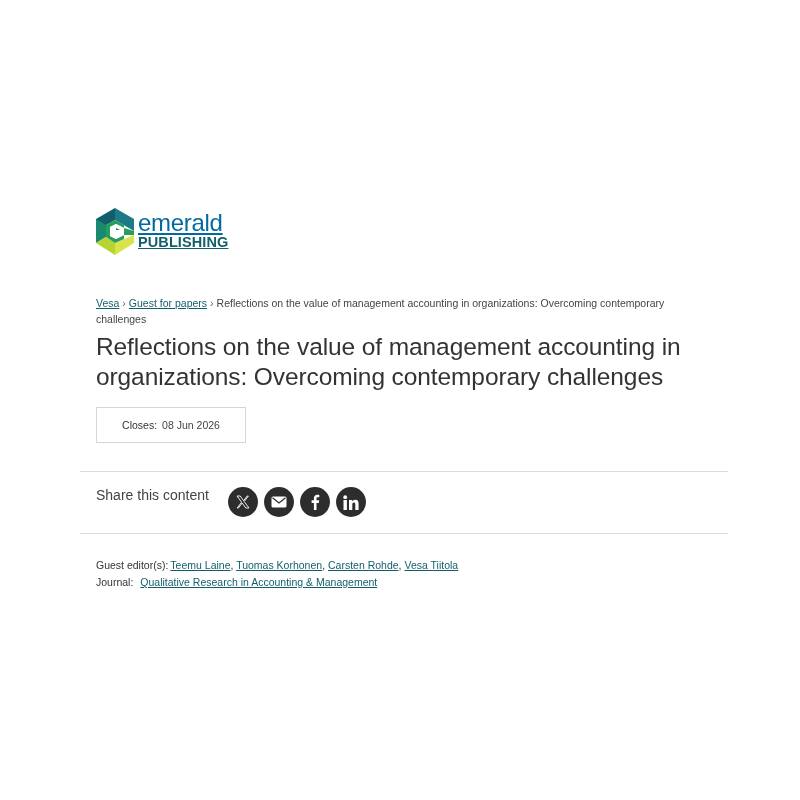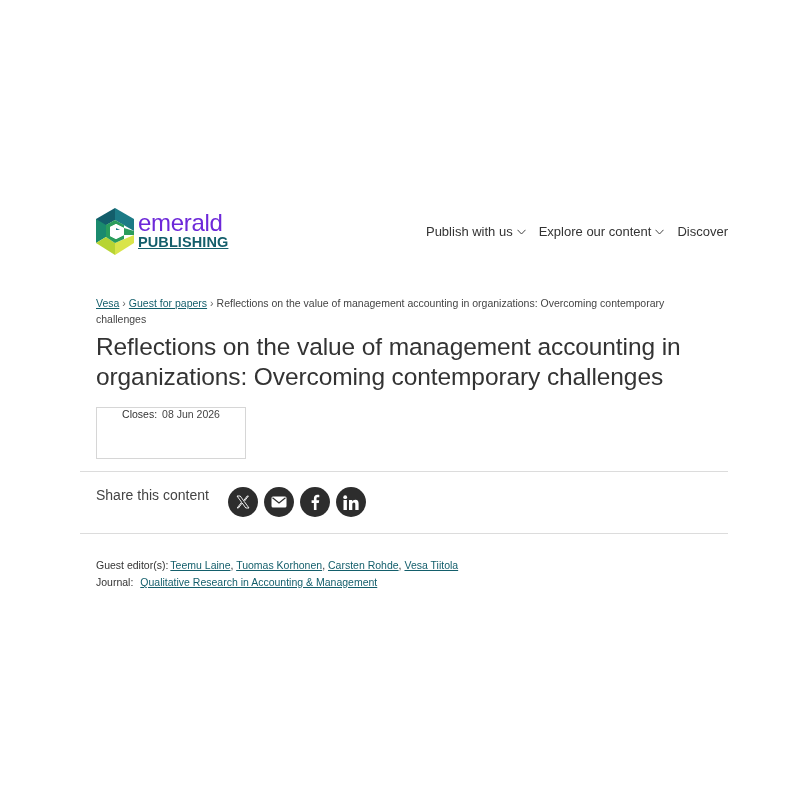--- a/index.html
+++ b/index.html
@@ -3,35 +3,35 @@
   <meta charset="utf-8">
   <style>
     * { box-sizing: border-box; margin: 0; padding: 0; }
     html, body { width: 800px; height: 800px; background: #ffffff; overflow: hidden; }
     body { font-family: "Liberation Sans", "DejaVu Sans", sans-serif; color: #333333; position: relative; }
 
     .header { position: absolute; left: 96px; top: 208px; width: 632px; height: 50px; }
     .logo { position: absolute; left: 0; top: 0; display: flex; align-items: center; }
     .logo-icon { width: 38px; height: 47px; }
     .logo-text { margin-left: 4px; line-height: 1; }
-    .logo-emerald { font-size: 24px; color: #6d28d9; font-weight: normal; letter-spacing: -0.3px; display: block; margin-top: -2px; }
+    .logo-emerald { font-size: 24px; color: #0369a1; font-weight: normal; letter-spacing: -0.3px; display: block; margin-top: -2px; text-decoration: underline; }
     .logo-publishing { font-size: 14.5px; color: #135e6b; font-weight: bold; display: block; margin-top: 0px; letter-spacing: 0.1px; text-decoration: underline; }
 
     .nav { position: absolute; right: 0; top: 16px; display: flex; align-items: center; font-size: 13px; color: #333; }
     .nav-item { display: flex; align-items: center; margin-left: 13px; cursor: pointer; }
     .nav-item:first-child { margin-left: 0; }
     .chev { width: 9px; height: 6px; margin-left: 4px; }
 
     .breadcrumb { position: absolute; left: 96px; top: 295px; width: 620px; font-size: 10.5px; line-height: 16px; color: #444; }
     .breadcrumb a { color: #135e6b; text-decoration: underline; }
     .sep { color: #666; margin: 0 3px; }
 
     .title { position: absolute; left: 96px; top: 332px; width: 640px; font-size: 24.5px; line-height: 30px; color: #333; font-weight: normal; letter-spacing: -0.1px; }
 
-    .closes-box { position: absolute; left: 96px; top: 407px; width: 150px; height: 52px; border: 1px solid #d6d6d6; display: flex; align-items: flex-start; justify-content: center; font-size: 10.5px; color: #444; }
+    .closes-box { position: absolute; left: 96px; top: 407px; width: 150px; height: 36px; border: 1px solid #d6d6d6; display: flex; align-items: center; justify-content: center; font-size: 10.5px; color: #444; }
     .closes-label { color: #333; margin-right: 5px; }
 
     .divider { position: absolute; left: 80px; width: 648px; height: 1px; background: #dcdcdc; }
 
     .share { position: absolute; left: 96px; top: 487px; display: flex; align-items: flex-start; }
     .share-label { font-size: 14px; color: #444; margin-right: 19px; }
     .share-btn { width: 30px; height: 30px; border-radius: 50%; background: #2d2d2d; display: flex; align-items: center; justify-content: center; margin-right: 6px; color: #fff; cursor: pointer; }
     .share-btn svg { display: block; }
 
     .meta { position: absolute; left: 96px; top: 557px; font-size: 10.5px; line-height: 17px; color: #333; }
@@ -55,37 +55,20 @@
 
       <polygon points="14,19 20,16 28,20 28,24 20,24 20,27 28,27 20,31 14,28" fill="#ffffff"></polygon>
       <polygon points="20,20 24,22 20,22" fill="#1c7b86"></polygon>
     </svg>
     <div class="logo-text">
       <span class="logo-emerald">emerald</span>
       <span class="logo-publishing">PUBLISHING</span>
     </div>
   </div>
 
-  <nav class="nav">
-    <div class="nav-item">
-      <span>Publish with us</span>
-      <svg class="chev" viewBox="0 0 9 6">
-          <polyline points="0.5,0.8 4.5,5 8.5,0.8" fill="none" stroke="#444" stroke-width="1"></polyline>
-        </svg>
-    </div>
-    <div class="nav-item">
-      <span>Explore our content</span>
-      <svg class="chev" viewBox="0 0 9 6">
-          <polyline points="0.5,0.8 4.5,5 8.5,0.8" fill="none" stroke="#444" stroke-width="1"></polyline>
-        </svg>
-    </div>
-    <div class="nav-item">
-      <span>Discover</span>
-    </div>
-  </nav>
 </div>
 
 <div class="breadcrumb">
   <a>Vesa</a><span class="sep">›</span><a>Guest for papers</a><span class="sep">›</span><span>Reflections on the value of management accounting in organizations: Overcoming contemporary challenges</span>
 </div>
 
 <h1 class="title">Reflections on the value of management accounting in organizations: Overcoming contemporary challenges</h1>
 
 <div class="closes-box">
   <span class="closes-label">Closes:</span>

